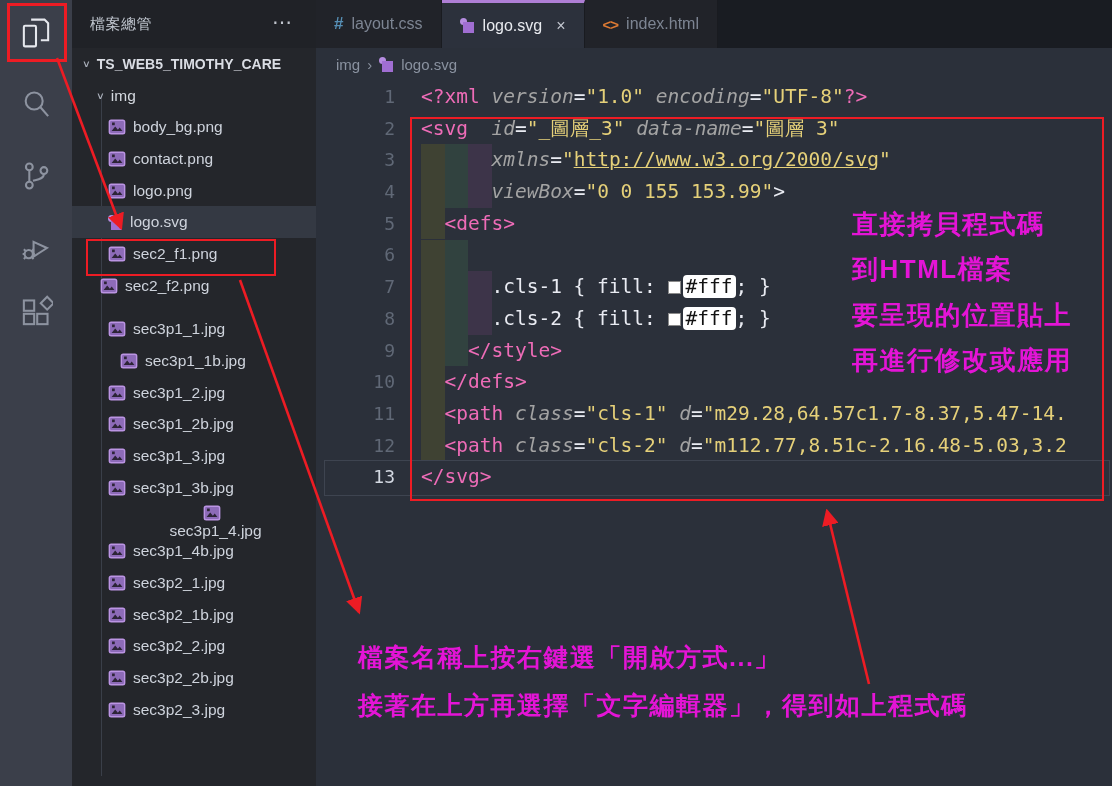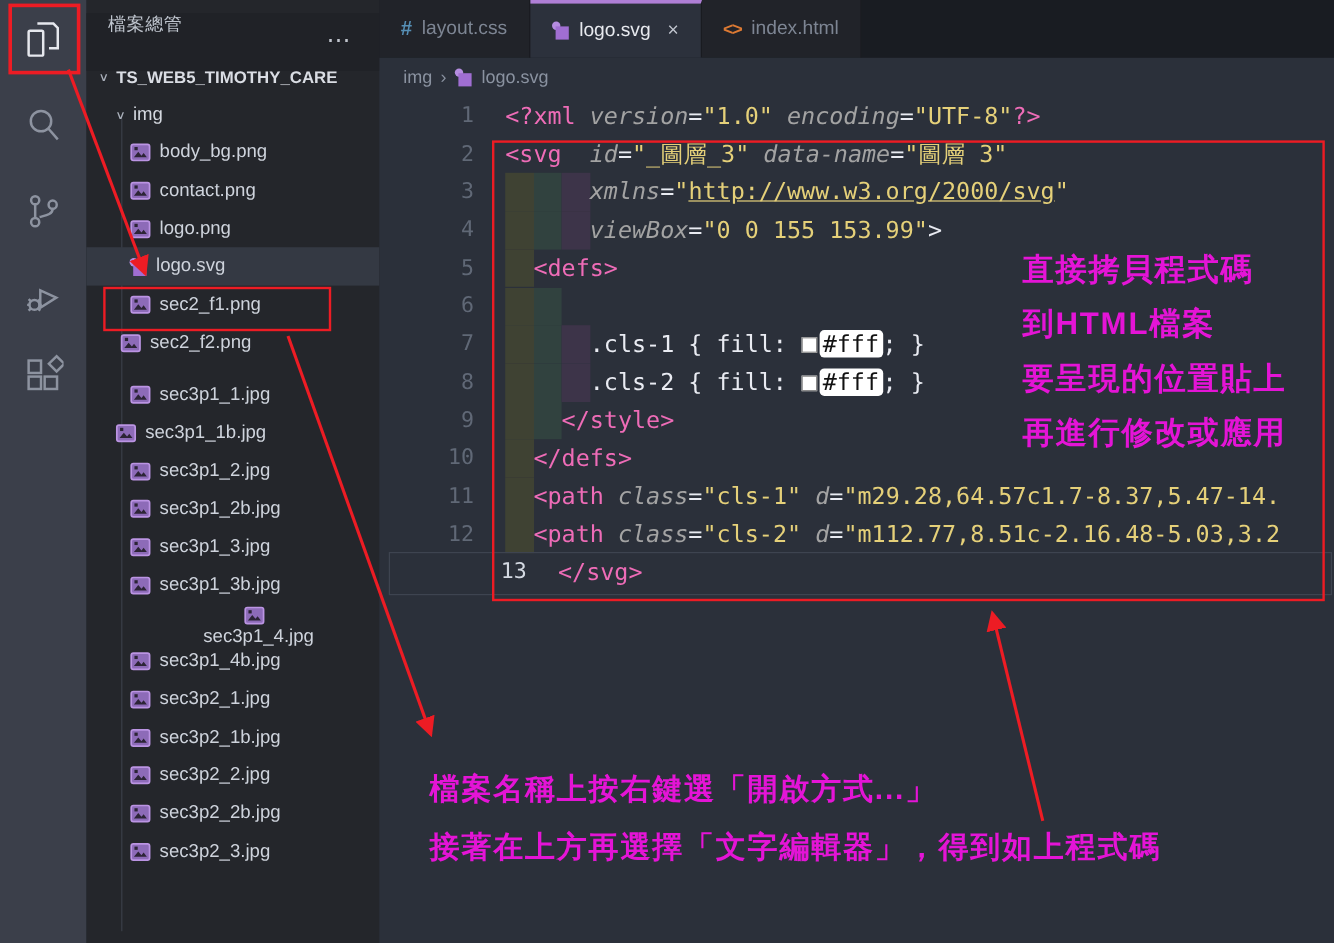--- a/index.html
+++ b/index.html
@@ -8,21 +8,21 @@
     position:relative; width:1112px; height:786px; overflow:hidden;
     font-family:"Liberation Sans", sans-serif; color:#ccd2dc; background:#2b303a;
   }
   
   .activity-bar { position:absolute; left:0; top:0; width:72px; height:786px; background:#3b3f4a; z-index:2; }
   .ab-item { position:absolute; left:0; width:72px; height:64px; display:flex; align-items:center; justify-content:center; }
   .ab-item svg { stroke:#8d93a0; fill:none; stroke-width:1.7; }
   .ab-item.active svg { stroke:#e6e8ee; }
   
   .sidebar { position:absolute; left:72px; top:0; width:244px; height:786px; background:#24262b; z-index:2; }
-  .sb-header { position:absolute; left:0; top:11px; width:244px; height:48px; background:#202227; display:flex; align-items:flex-start; }
+  .sb-header { position:absolute; left:0; top:0; width:244px; height:48px; background:#202227; display:flex; align-items:center; }
   .sb-title { margin-left:18px; font-size:15px; color:#bfc5ce; letter-spacing:.5px; }
   .sb-menu { position:absolute; right:22px; top:10px; font-size:20px; color:#c0c5cd; letter-spacing:2px; }
   .tree { position:absolute; top:48px; left:0; width:244px; }
   .trow { position:relative; height:31.7px; display:flex; align-items:center; white-space:nowrap; }
   .trow.selected { background:#343943; }
   .chev { color:#aab0bb; font-size:12px; transform:scaleY(.8); margin-right:6px; }
   .root-label { font-weight:bold; font-size:14px; color:#dadde4; }
   .folder-label { font-size:15.5px; color:#d4d8df; }
   .file-label { font-size:15.5px; color:#ced3dc; margin-left:7px; }
   .guide { position:absolute; left:29px; top:99px; width:1px; height:677px; background:#3a3f49; }
@@ -40,21 +40,21 @@
   .svg-glyph { position:relative; width:15px; height:15px; display:inline-block; }
   .svg-glyph .sq { position:absolute; left:3px; top:4px; width:11px; height:11px; background:#a06ed2; }
   .svg-glyph .ci { position:absolute; left:0; top:0; width:7px; height:7px; border-radius:50%; background:#b58ce0; }
   .breadcrumb { position:absolute; left:0; top:48px; width:796px; height:32px; display:flex; align-items:center; font-size:15px; color:#8a92a0; }
   .breadcrumb > * { margin-right:7px; }
   .bc-first { margin-left:20px; }
   
   .code { position:absolute; left:0; top:81px; width:796px; height:705px; font-family:"DejaVu Sans Mono", monospace; font-size:19.5px; overflow:hidden; }
   .cline { height:31.7px; line-height:31.7px; display:flex; white-space:pre; }
   .ln { width:79px; text-align:right; color:#606876; flex:0 0 79px; font-size:18px; }
-  .cline.cur .ln { color:#d4d9e2;margin-left:44px; }
+  .cline.cur .ln { color:#d4d9e2; }
   .ctext { padding-left:26px; }
   .tok-tag  { color:#ee6cb7; }
   .tok-attr { color:#a3a3a3; font-style:italic;text-align:right; }
   .tok-str  { color:#e5d079; }
   .tok-link { color:#e5d079; text-decoration:underline; }
   .tok-plain{ color:#e9ebf2; }
   .tok-swatch { display:inline-block; width:13px; height:13px; background:#fff; border:1px solid #8a8a8a; vertical-align:-1px; margin-right:2px; }
   .tok-pill { background:#fff; color:#121212; border-radius:4px; padding:0 3px; }
   .indent-block { position:absolute; width:23.5px; height:31.7px; z-index:0; }
   .il1 { background:#3f4233; } .il2 { background:#31423f; } .il3 { background:#3d3449; }
@@ -174,21 +174,21 @@
             <span class="file-label">sec2_f2.png</span>
           </div>
           <div class="trow" style="padding-left: 36px; margin-top: 12px;">
             <svg class="ficon" viewBox="0 0 20 20">
               <rect x="1.5" y="2.5" width="17" height="15" rx="2" fill="#8d6bb8" stroke="#bb94e3" stroke-width="1.6"></rect>
               <path d="M4 14.5l4-5 3 3.5 2-2.5 3 4z" fill="#2c2436"></path>
               <rect x="4.5" y="5" width="3" height="3" fill="#2c2436"></rect>
             </svg>
             <span class="file-label">sec3p1_1.jpg</span>
           </div>
-          <div class="trow" style="padding-left: 24px;">
+          <div class="trow" style="padding-left: 24px; margin-left: 24px;">
             <svg class="ficon" viewBox="0 0 20 20">
               <rect x="1.5" y="2.5" width="17" height="15" rx="2" fill="#8d6bb8" stroke="#bb94e3" stroke-width="1.6"></rect>
               <path d="M4 14.5l4-5 3 3.5 2-2.5 3 4z" fill="#2c2436"></path>
               <rect x="4.5" y="5" width="3" height="3" fill="#2c2436"></rect>
             </svg>
             <span class="file-label">sec3p1_1b.jpg</span>
           </div>
           <div class="trow" style="padding-left: 36px;">
             <svg class="ficon" viewBox="0 0 20 20">
               <rect x="1.5" y="2.5" width="17" height="15" rx="2" fill="#8d6bb8" stroke="#bb94e3" stroke-width="1.6"></rect>

